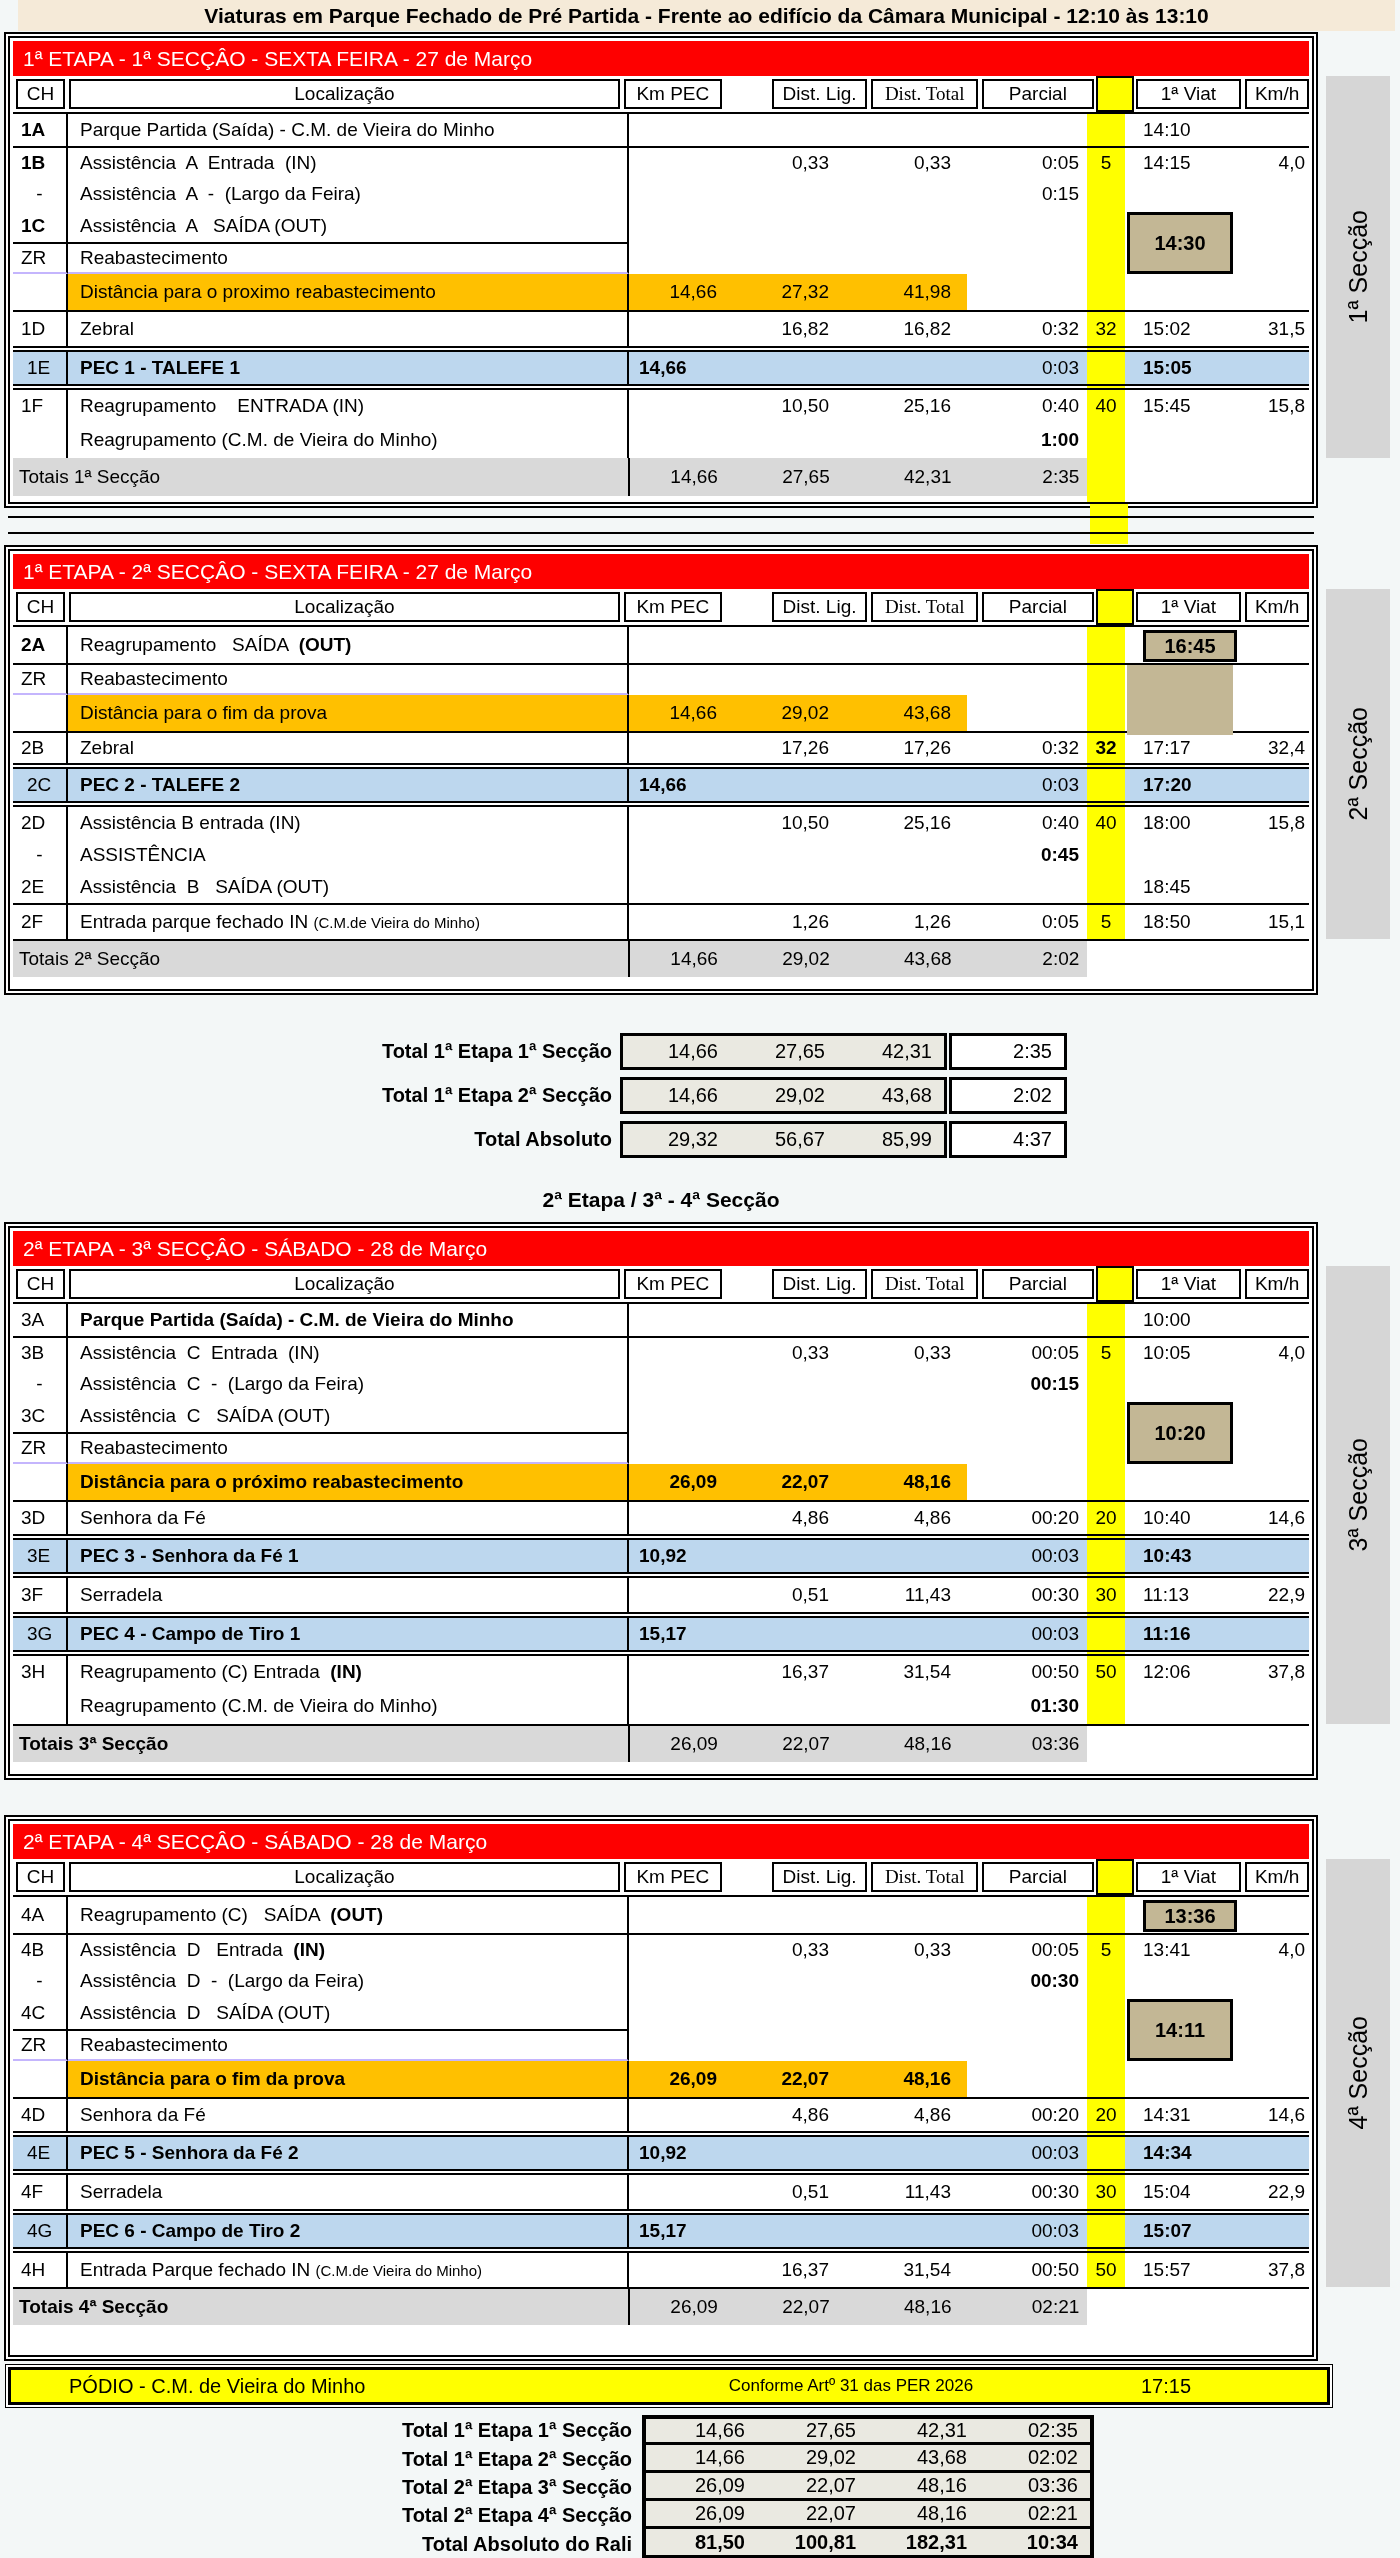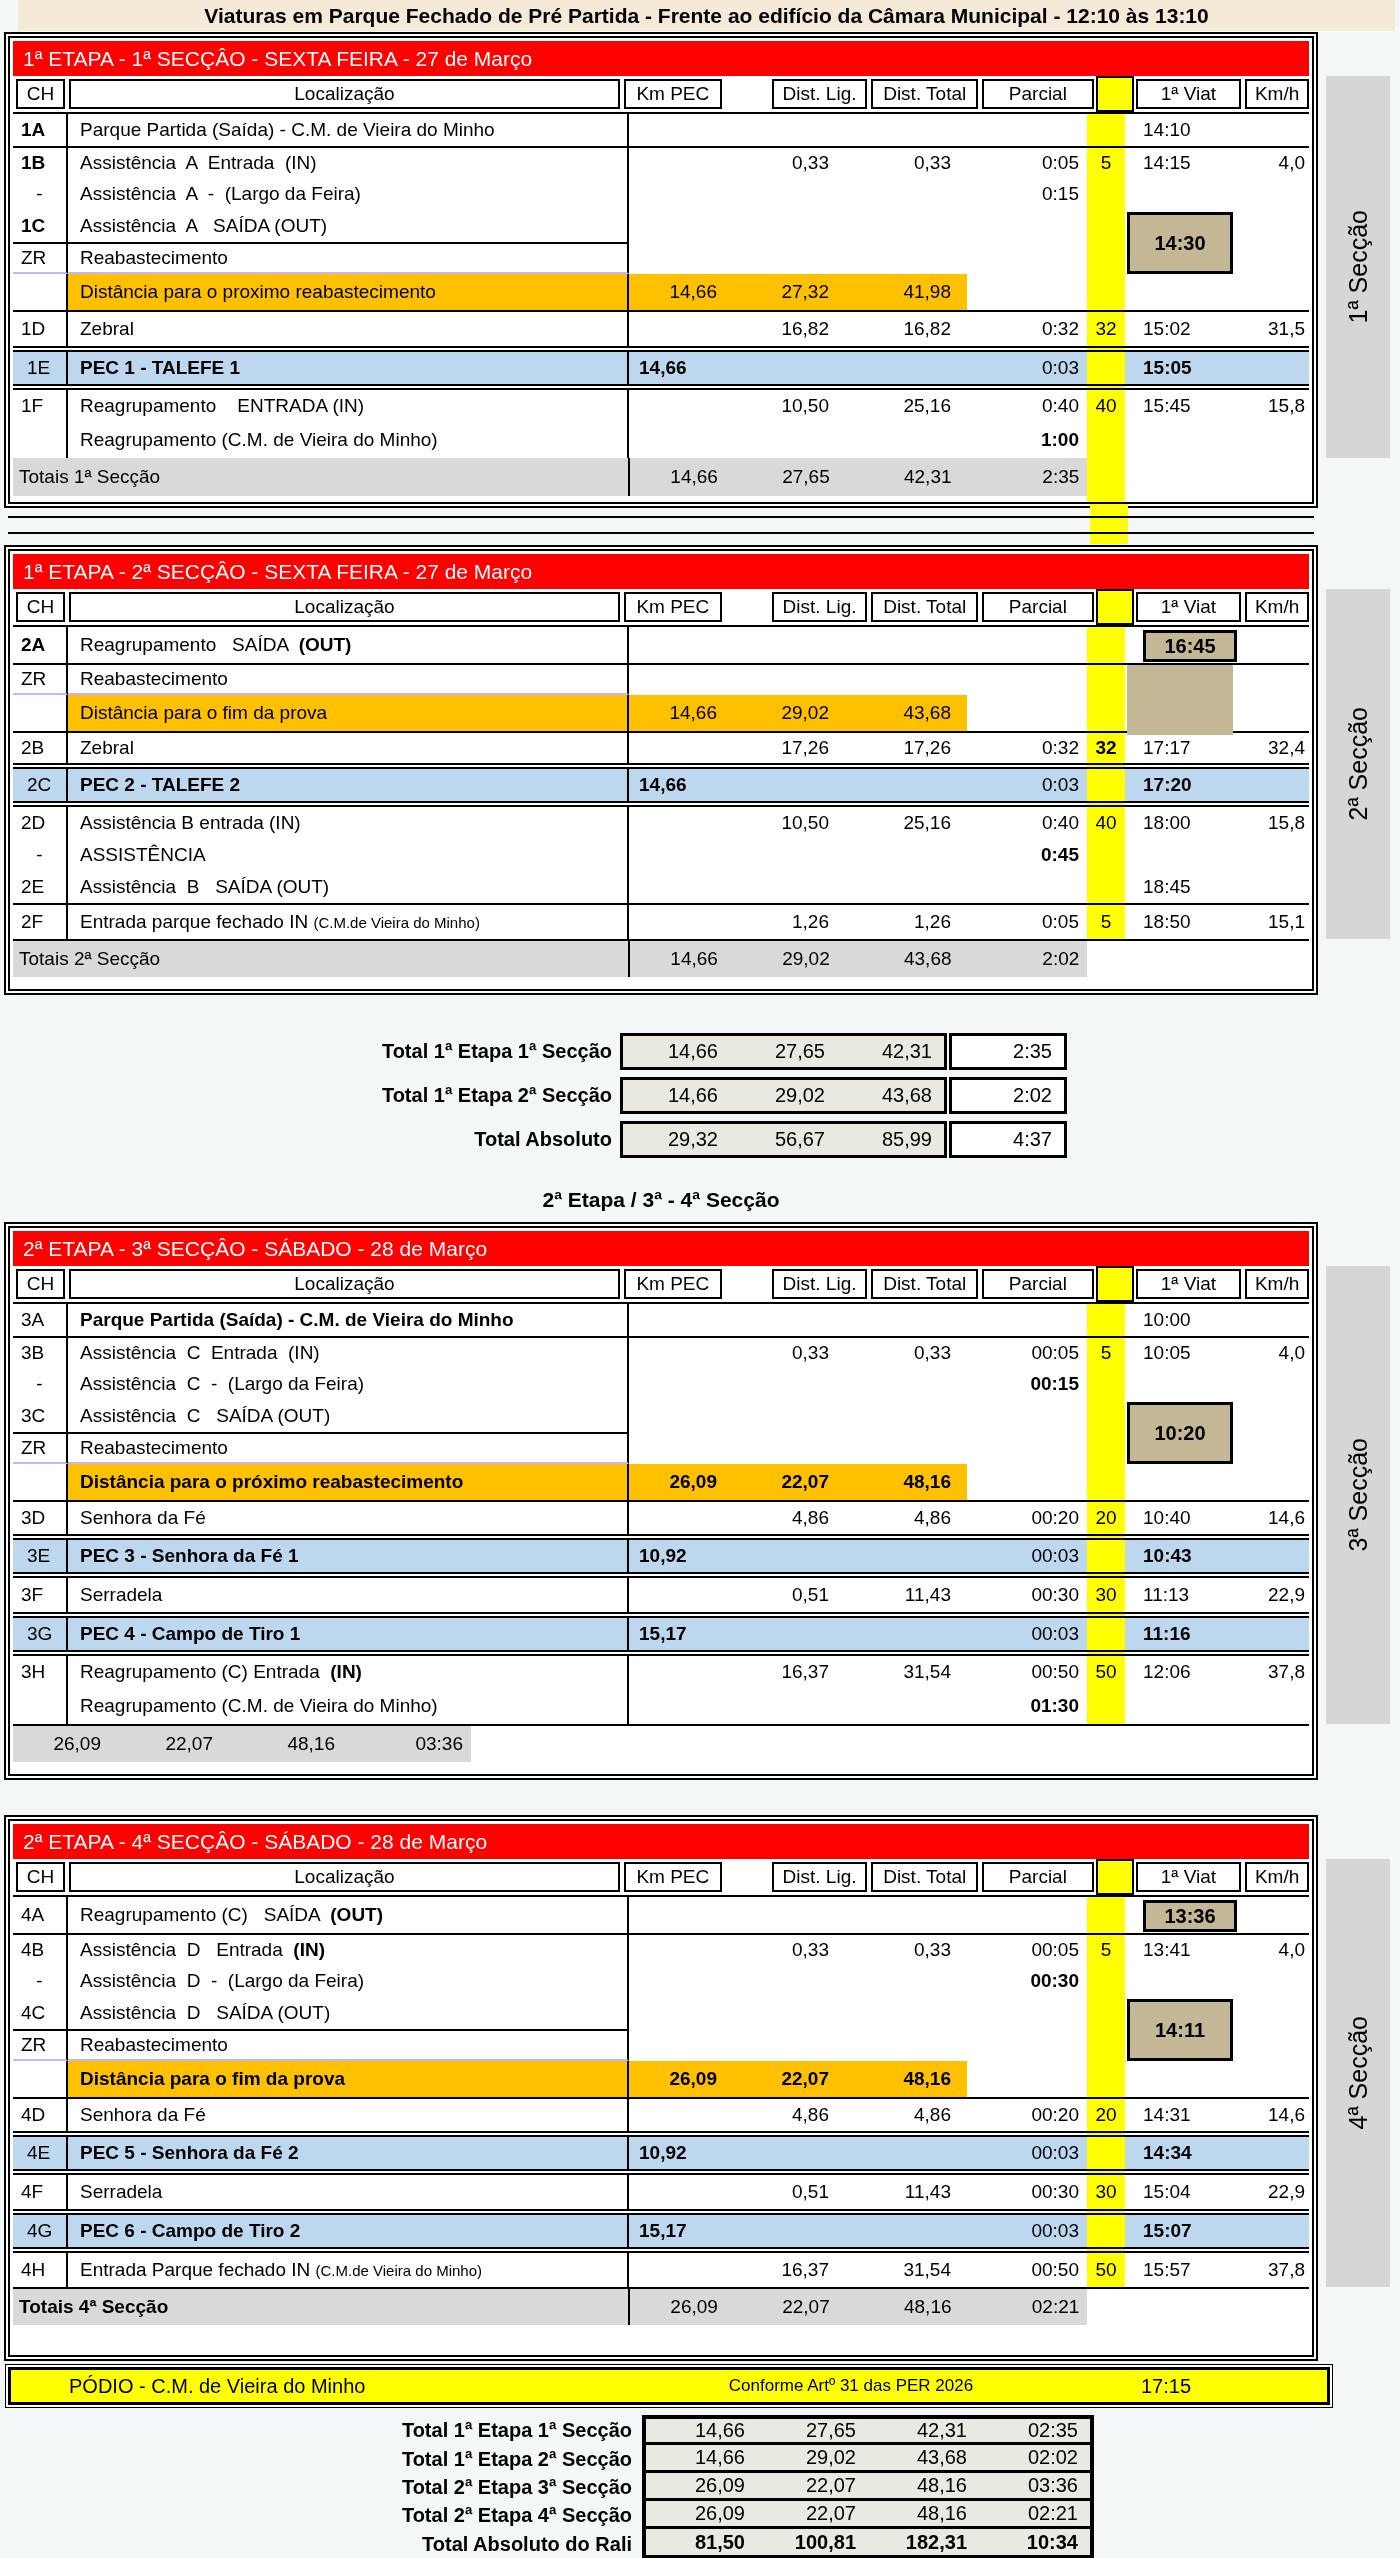--- a/index.html
+++ b/index.html
@@ -21,21 +21,21 @@
   .stripe { position:absolute; left:1077px; width:38px; background:#ffff00; z-index:0; }
 
   
   .colhead { display:flex; height:38px; border-bottom:2px solid #000; position:relative; z-index:2; background:#fff; }
   .hb { border:2px solid #000; margin:3px 2px; background:#fff; display:flex;
     align-items:center; justify-content:center; font-size:19px; }
   .hb-ch  { width:49px; margin-left:3px; }
   .hb-loc { width:553px; }
   .hb-km  { width:98px; }
   .hb-lig { width:96px;margin-left:48px; }
-  .hb-tot { width:107px; }
+  .hb-tot { width:107px;font-family:Liberation Serif, serif; }
   .hb-par { width:112px; }
   .hb-min { width:38px; margin:0 0; background:#ffff00; border:2px solid #000; }
   .hb-viat{ width:106px; }
   .hb-kmh { width:64px; margin-right:0; }
 
   
   .row { display:flex; height:32px; position:relative; align-items:stretch; }
   .h34 { height:34px; } .h36 { height:36px; } .h38 { height:38px; }
   .bt  { border-top:2px solid #000; }
   .cc  { display:flex; align-items:center; font-size:19px; position:relative; }
@@ -629,20 +629,21 @@
           <div class="cc c-loc"><span>Reagrupamento (C.M. de Vieira do Minho)</span></div>
           <div class="cc c-km"></div>
           <div class="cc c-lig"></div>
           <div class="cc c-tot"></div>
           <div class="cc c-par b">01:30</div>
           <div class="cc c-min"></div>
           <div class="cc c-viat"></div>
           <div class="cc c-kmh"></div>
         </div>
         <div class="row rowline t-totals bt h38">
+          <div class="cc c-lab b">Totais 3ª Secção</div>
           <div class="cc c-km">26,09</div>
           <div class="cc c-lig">22,07</div>
           <div class="cc c-tot">48,16</div>
           <div class="cc c-par">03:36</div>
           <div class="cc c-min"></div>
           <div class="cc c-viat"></div>
           <div class="cc c-kmh"></div>
         </div>
       </div>
       <div class="sidebar" style="top: 40px; height: 458px;">

